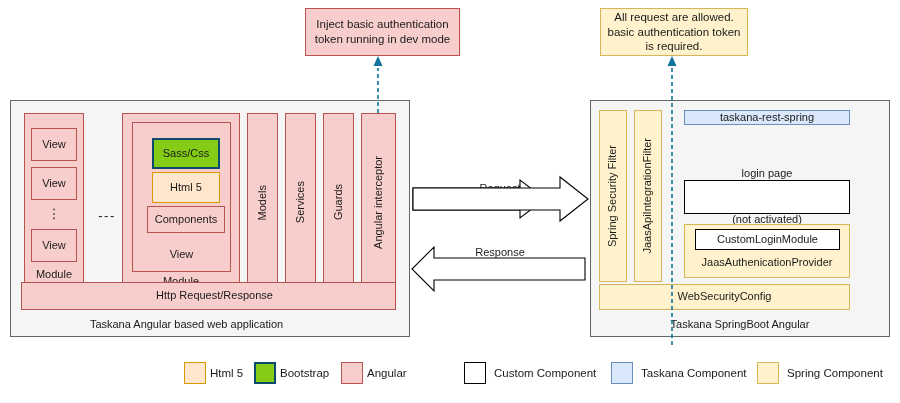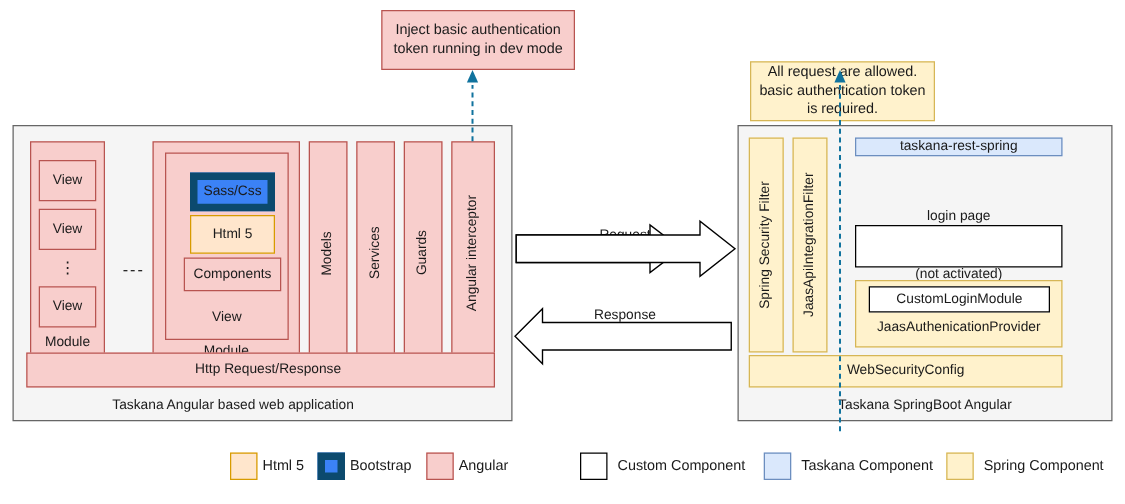--- a/index.html
+++ b/index.html
@@ -39,21 +39,21 @@
   .plain {
     position: absolute;
     font-size: 11px;
     color: #1a1a1a;
     text-align: center;
     white-space: nowrap;
   }
 
   
   .angular   { background: #f8cecc; border: 1px solid #b85450; }
-  .bootstrap { background: #3b82f6; border: 6px solid #0c4a6e; }
+  .bootstrap { background: #84cc16; border: 2px solid #0c4a6e; }
   .html5     { background: #ffe6cc; border: 1px solid #d79b00; }
   .spring    { background: #fff2cc; border: 1px solid #d6b656; }
   .taskana   { background: #dae8fc; border: 1px solid #6c8ebf; }
   .custom    { background: #ffffff; border: 1px solid #000000; }
   .panel     { background: #f5f5f5; border: 1px solid #666666; }
   .nofill    { background: transparent; border: 1px solid #b85450; }
 
   
   .callout {
     position: absolute;
@@ -99,21 +99,21 @@
 </style>
 </head>
 <body>
 
 <div id="canvas">
 
   <div class="callout angular" style="left:305px; top:8px; width:155px; height:48px;">
     <span>Inject basic authentication token running in dev mode</span>
   </div>
 
-  <div class="callout spring" style="left:600px; top:8px; width:148px; height:48px;margin-top:41px;">
+  <div class="callout spring" style="left:600px; top:8px; width:148px; height:48px;">
     <span>All request are allowed. basic authentication token is required.</span>
   </div>
 
   <div class="box panel" style="left:10px; top:100px; width:400px; height:237px; display:block;"></div>
 
   <div class="box angular" style="left:24px; top:113px; width:60px; height:179px; display:block;"></div>
   <div class="box angular" style="left:31px; top:128px; width:46px; height:33px;">
     <span>View</span>
   </div>
   <div class="box angular" style="left:31px; top:167px; width:46px; height:33px;">

